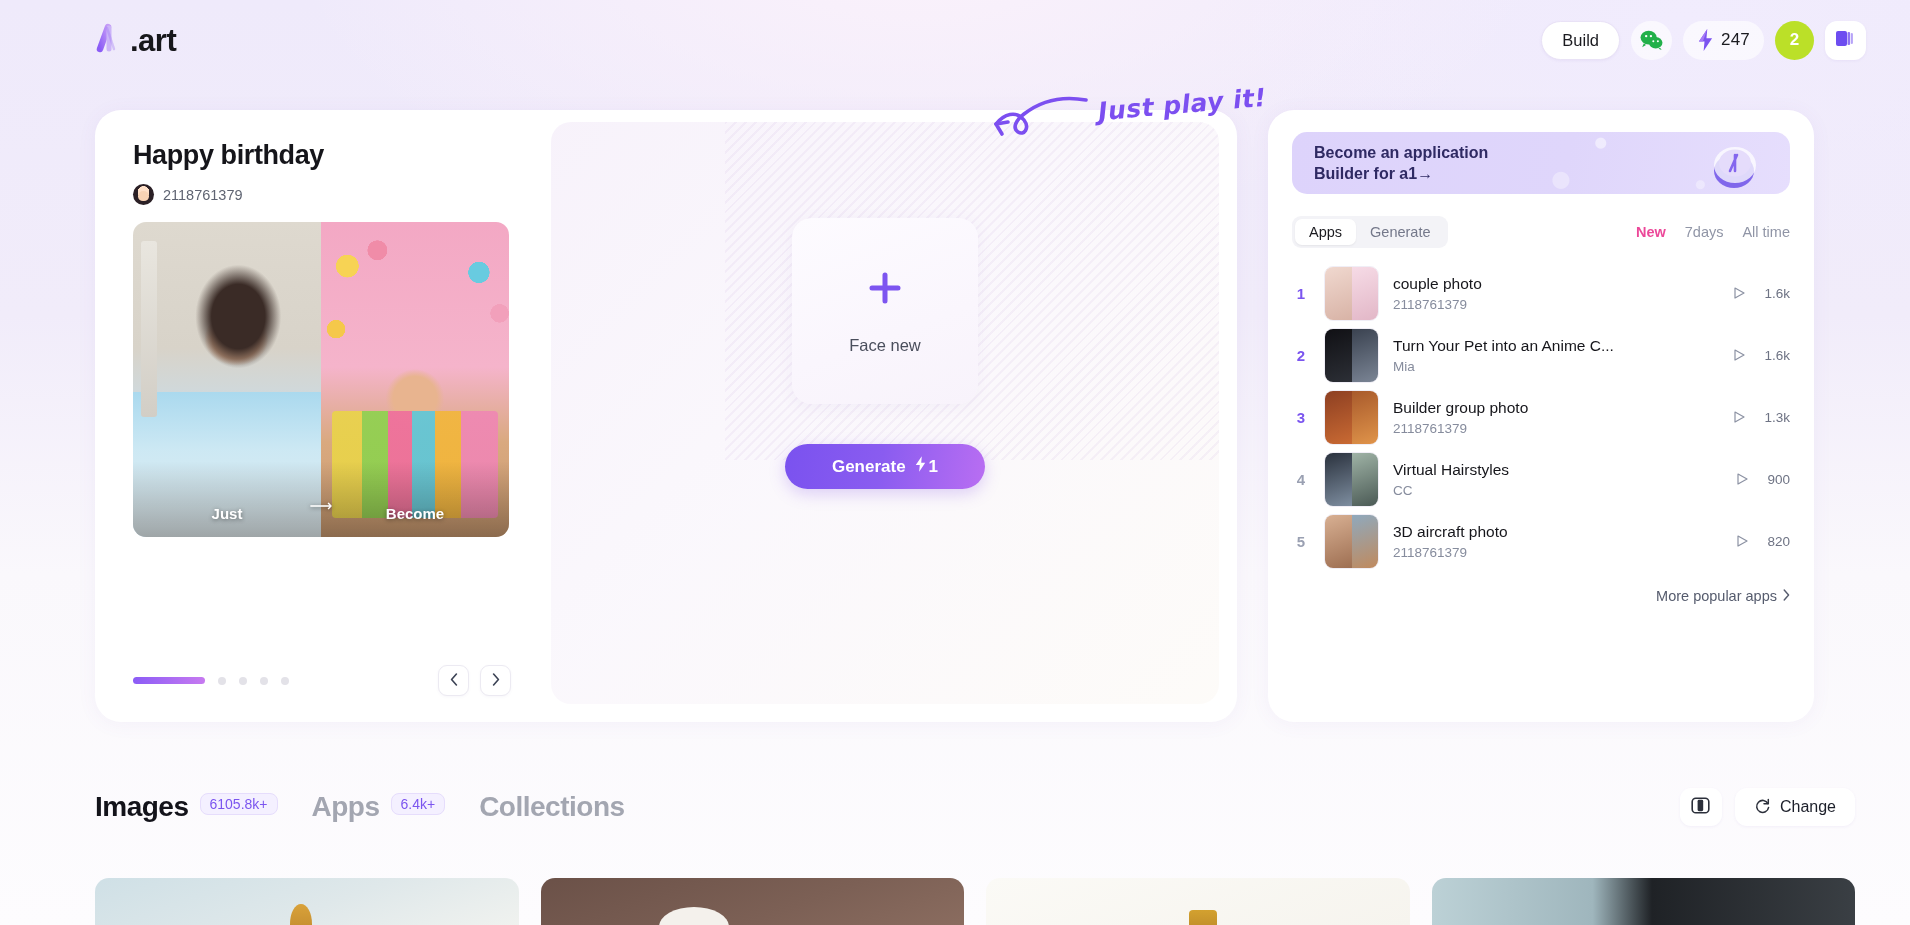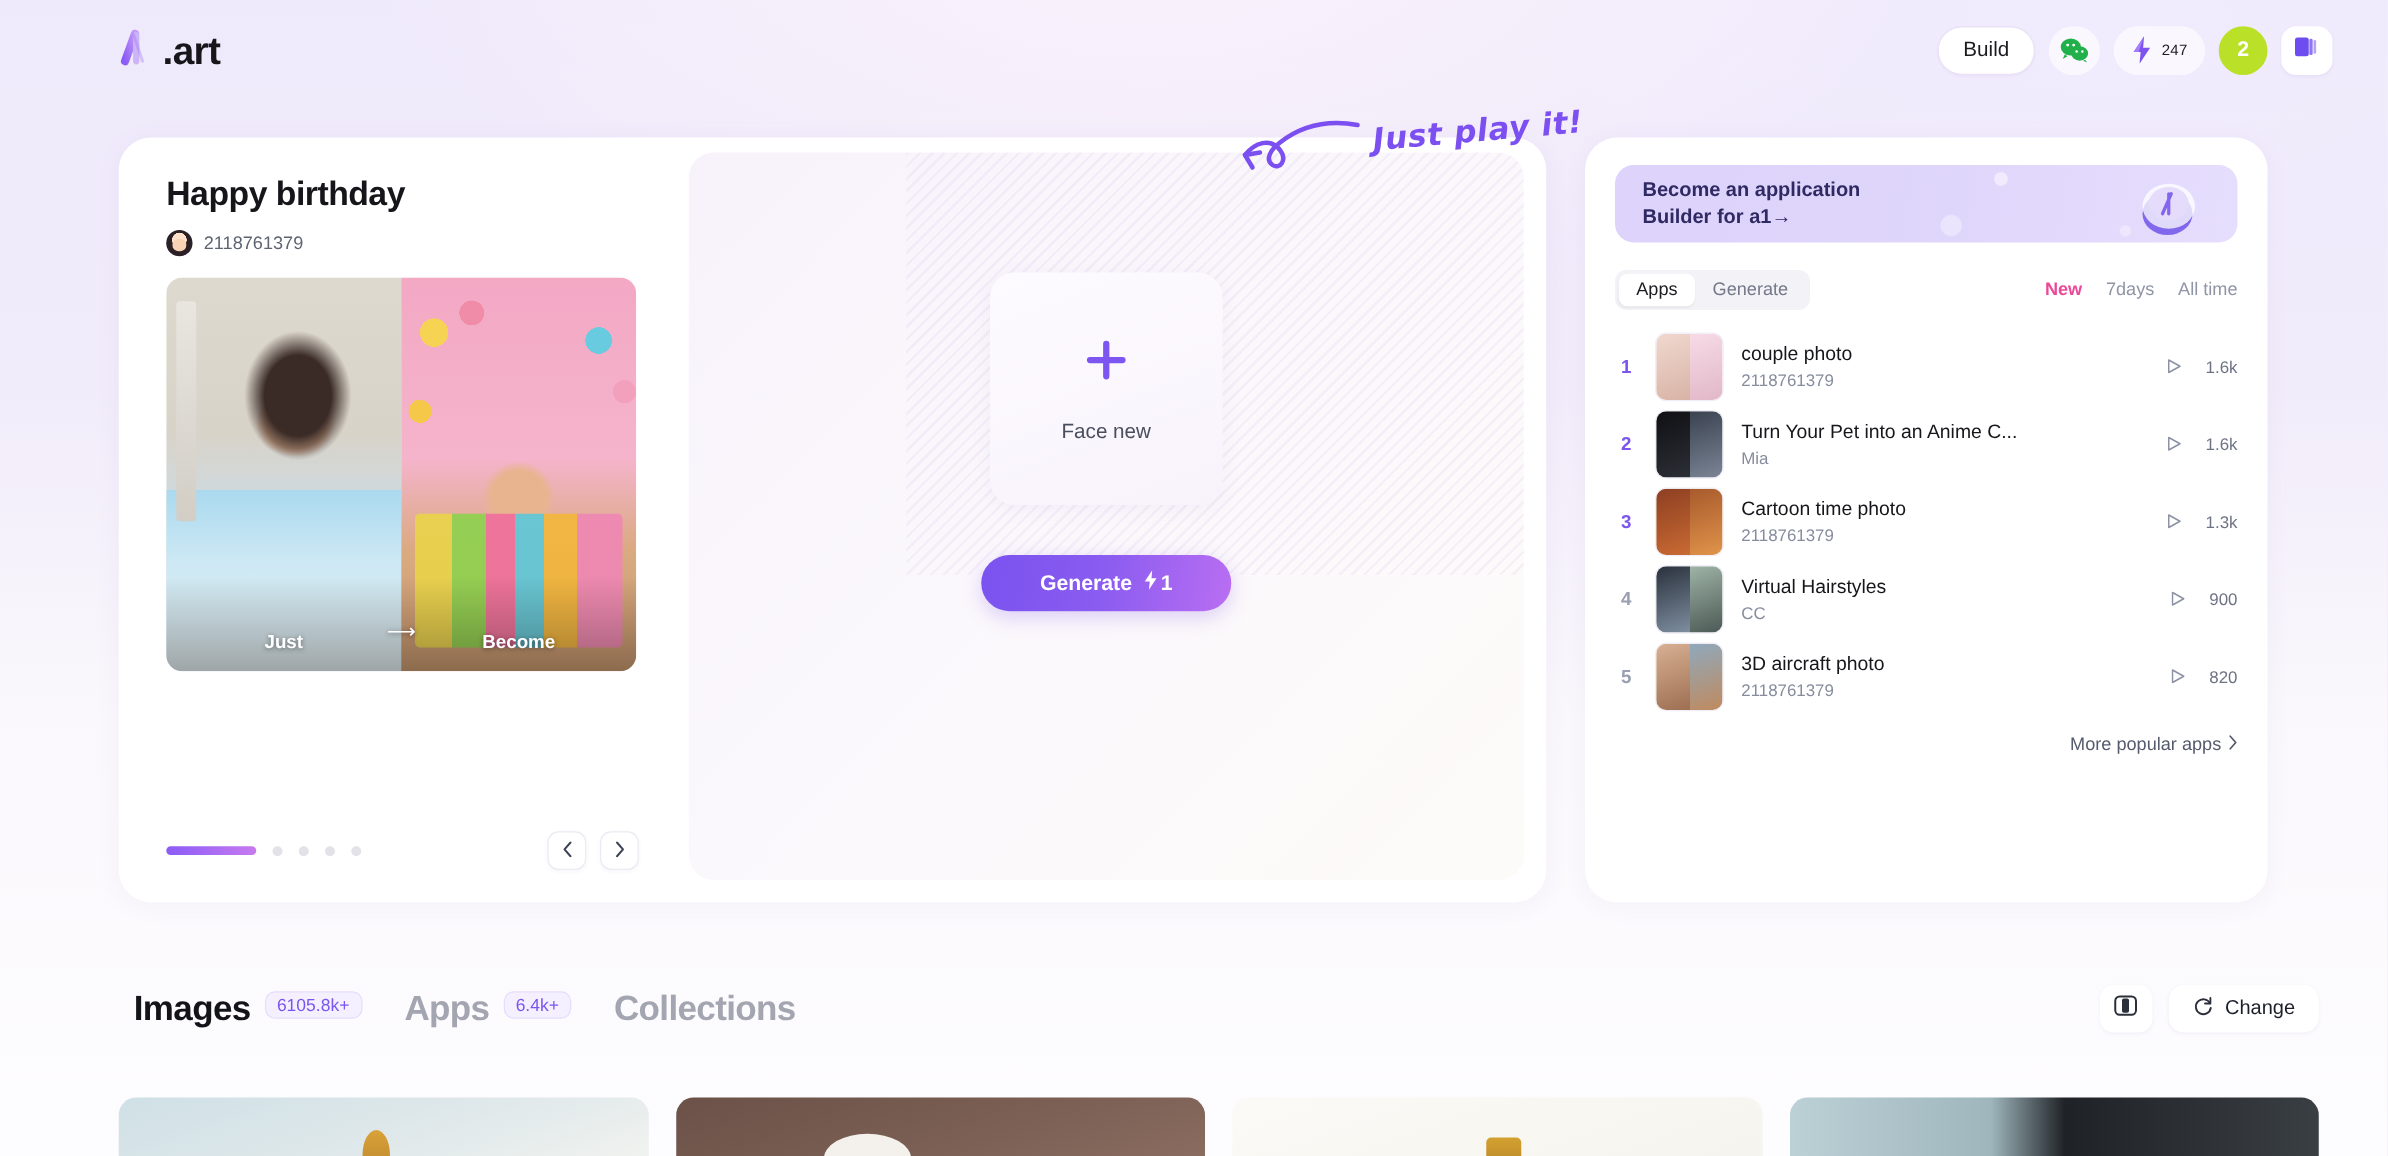--- a/index.html
+++ b/index.html
@@ -42,21 +42,21 @@
     cursor: pointer;
   }
   .pill {
     height: 39px; background: rgba(255,255,255,0.62); border-radius: 20px;
     display: flex; align-items: center; justify-content: center;
     padding: 0 14px; gap: 7px; cursor: pointer;
   }
   .pill.square { width: 41px; padding: 0; }
   .wechat-ico { width: 23px; height: 20px; display: block; }
   .bolt { width: 17px; height: 22px; display: block; }
-  .credits-num { font-size: 12px; color: #1b1b20; letter-spacing: .2px; }
+  .credits-num { font-size: 17px; color: #1b1b20; letter-spacing: .2px; }
   .avatar-badge {
     width: 39px; height: 39px; border-radius: 50%;
     background: #bbe028;
     display: flex; align-items: center; justify-content: center;
     color: #ffffff; font-size: 17px; font-weight: 700;
     cursor: pointer;
   }
   .book-btn {
     width: 41px; height: 39px; background: #ffffff; border-radius: 12px;
     display: flex; align-items: center; justify-content: center;
@@ -276,21 +276,21 @@
   }
 
   
   .bottom-tabs {
     position:absolute; left:95px; right:55px; top:788px;
     display:flex; align-items:center; justify-content:space-between;
   }
   .bt-left { display:flex; align-items:baseline; gap:34px; }
   .bt-item { display:flex; align-items:center; gap:11px; cursor:pointer; }
   .bt-label { font-size:28px; font-weight:700; letter-spacing:-.5px; color:#a3a6b1; }
-  .bt-item.active .bt-label { color:#13131a;margin-left:12px; }
+  .bt-item.active .bt-label { color:#13131a; }
   .bt-badge {
     font-size:14px; color:#7b55ef; background:#f4f0ff; border:1px solid #e6ddfc;
     border-radius:8px; padding:2px 9px; position:relative; top:-3px;
   }
   .bt-right { display:flex; align-items:center; gap:13px; }
   .layout-btn {
     width:42px; height:38px; border-radius:11px; background:#fff;
     display:flex; align-items:center; justify-content:center; cursor:pointer;
     box-shadow:0 1px 3px rgba(110,80,180,.07);
   }
@@ -535,21 +535,21 @@
         </span>
       </div>
 
       <div class="approw">
         <span class="rank r3">3</span>
         <span class="thumb">
           <i style="background:linear-gradient(160deg,#8d3f22,#c96a33)"></i>
             <i style="background:linear-gradient(160deg,#a85a2c,#e0944a)"></i>
         </span>
         <span class="ap-mid">
-          <div class="ap-name">Cartoon time photo</div>
+          <div class="ap-name">Builder group photo</div>
           <div class="ap-sub">2118761379</div>
         </span>
         <span class="ap-plays">
           <span>
             <svg class="play-ico" viewBox="0 0 11 12">
                 <path d="M1 1 L10 6 L1 11 Z" stroke="#8c92a3" stroke-width="1.2" fill="none" stroke-linejoin="round"></path>
               </svg>
           </span>
           <span>1.3k</span>
         </span>

